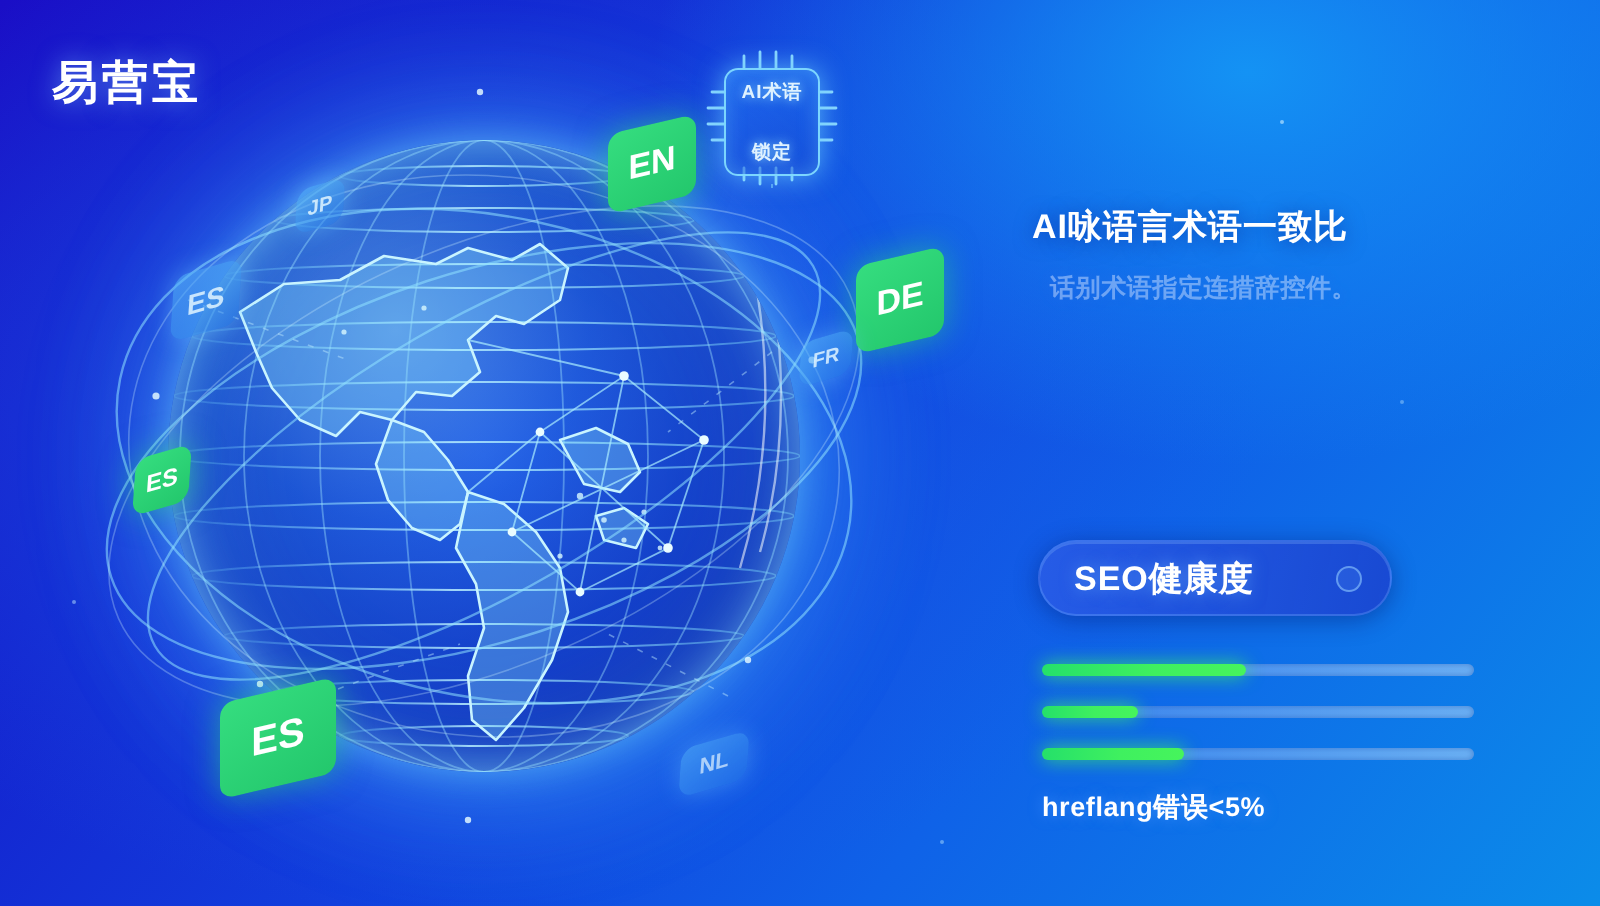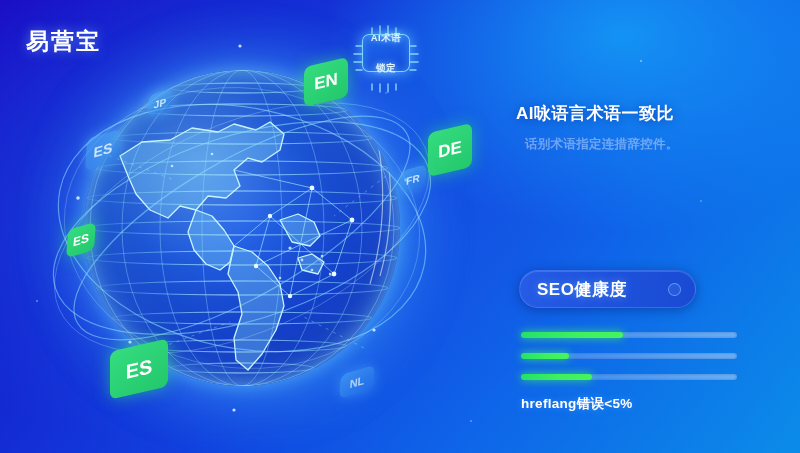--- a/index.html
+++ b/index.html
@@ -81,21 +81,21 @@
   .b-es-mid { left:67px; top:226px; width:28px; height:28px; font-size:12px; }
   .b-es-lt { left:86px; top:134px; width:34px; height:32px; font-size:14px; }
   .b-jp { left:148px; top:92px; width:24px; height:22px; font-size:10px; }
   .b-fr { left:400px; top:168px; width:26px; height:22px; font-size:10px; }
   .b-nl { left:340px; top:370px; width:34px; height:24px; font-size:11px; opacity:.85; }
   
   .chip {
     position:absolute; left:352px; top:24px; width:68px; height:70px; z-index:28;
   }
   .chip-body {
-    position:absolute; left:10px; top:10px; width:48px; height:38px;
+    position:absolute; left:10px; top:10px; width:48px; height:54px;
     border:1.6px solid rgba(130,220,255,0.95);
     border-radius:7px;
     background:linear-gradient(160deg, rgba(40,130,250,0.55), rgba(20,70,210,0.55));
     box-shadow:0 0 14px rgba(110,210,255,0.75), inset 0 0 10px rgba(120,215,255,0.35);
     display:flex; flex-direction:column; align-items:center; justify-content:center;
     gap:17px;
   }
   .chip-line {
     font-size:9.5px; font-weight:bold; color:#dff2ff;
     text-shadow:0 0 6px rgba(150,230,255,0.9);

